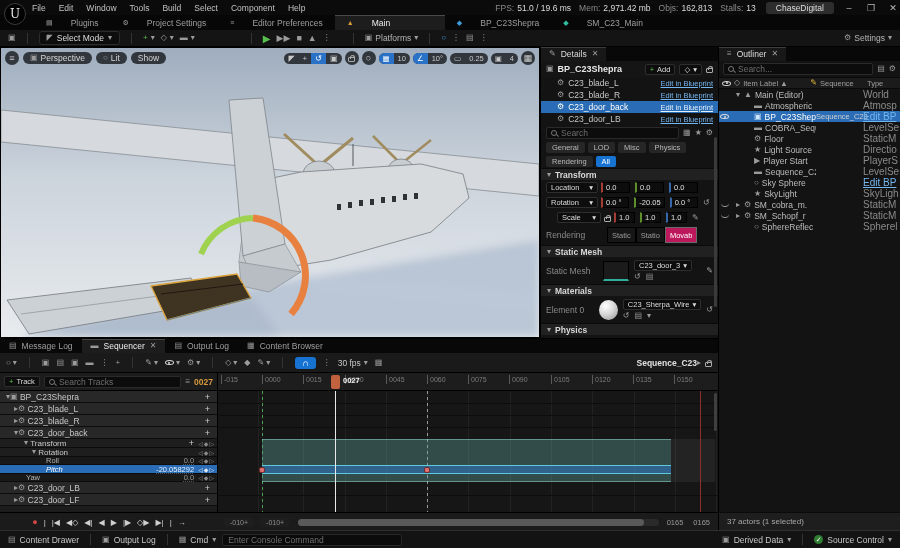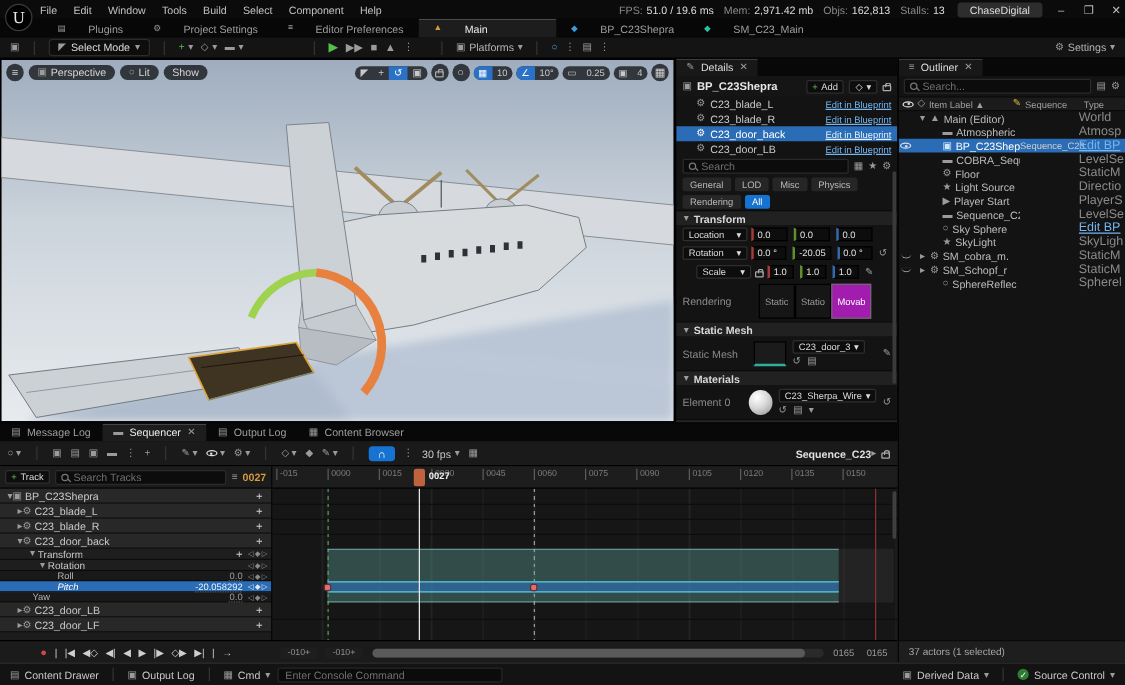--- a/index.html
+++ b/index.html
@@ -52,23 +52,23 @@
 .sh{height:12px;background:#212121;display:flex;align-items:center;gap:4px;padding:0 6px;color:#d8d8d8;border-top:1px solid #0a0a0a;font-size:8.5px}
 .crow{height:12px;display:flex;align-items:center;gap:4px;padding:0 5px 0 16px}
 .crow.sel{background:#2a6cb5;color:#fff}
 .editlink{margin-left:auto;color:#74b6f0;text-decoration:underline;font-size:7.5px}
 .srch{background:#0c0c0c;border:1px solid #2a2a2a;border-radius:2px;height:12px;display:flex;align-items:center;gap:4px;padding:0 4px}
 .chip{background:#262626;border-radius:2px;padding:1px 6px;color:#b9b9b9;font-size:7.5px}
 .chip.on{background:#1673d2;color:#fff}
 .combo{background:#0d0d0d;border:1px solid #2e2e2e;border-radius:2px;padding:0 4px;height:11px;display:flex;align-items:center;gap:3px;font-size:7.5px;color:#ddd}
 .nf{flex:1;background:#0d0d0d;border:1px solid #000;border-left:2px solid;height:11px;display:flex;align-items:center;padding:0 3px;font-size:7.5px;color:#e0e0e0;margin-right:2px}
 .nf.x{border-left-color:#a23c35}.nf.y{border-left-color:#5e8f2c}.nf.z{border-left-color:#3667a8}
-.seg3{display:flex;height:28px}
+.seg3{display:flex;height:16px}
 .seg3 span{padding:0 4px;background:#161616;border:1px solid #000;color:#9a9a9a;display:flex;align-items:center;font-size:7.5px}
-.seg3 span.on{background:#a21caf;color:#fff;border-color:#6a6a6a}
+.seg3 span.on{background:#be185d;color:#fff;border-color:#6a6a6a}
 .thumb{width:26px;height:20px;background:#1b1b1b;border:1px solid #000;border-bottom:2px solid #2fae9b;position:relative}
 .sphere{width:20px;height:20px;border-radius:50%;background:radial-gradient(circle at 35% 30%,#ffffff 0%,#d8d8d8 45%,#8f8f8f 100%)}
 .cbox{width:9px;height:9px;background:#0d0d0d;border:1px solid #3a3a3a}
 
 
 #outliner{left:718px;top:47px;width:182px;height:465px;background:#131313;border-left:1px solid #000;font-size:8.5px;overflow:hidden}
 .orow{height:11px;display:flex;align-items:center;color:#bdbdbd}
 .orow .gut{width:11px;display:flex;justify-content:center}
 .orow .lbl{flex:1;white-space:nowrap;overflow:hidden}
 .orow .seq{width:47px;font-size:7.5px;color:#cfcfcf}

